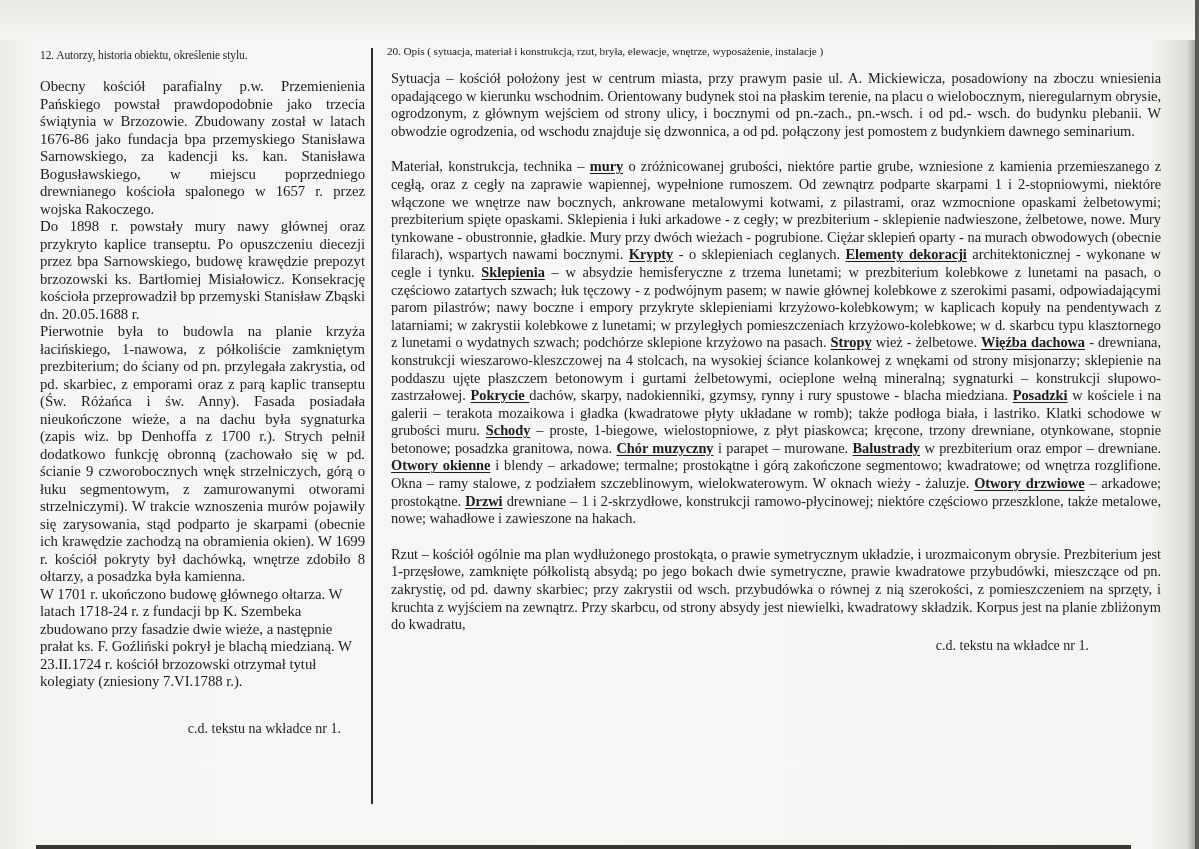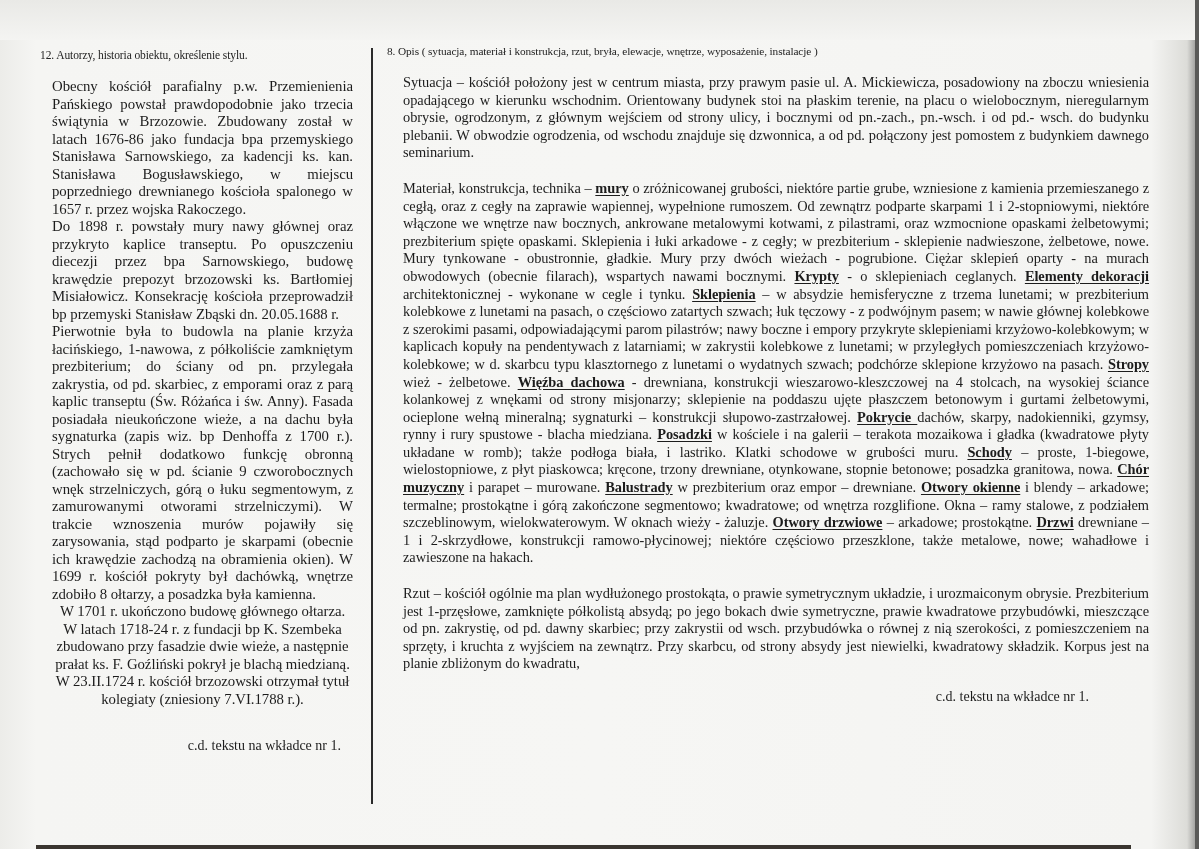--- a/index.html
+++ b/index.html
@@ -26,21 +26,21 @@
   }
   .col-right {
     position:absolute; left:387px; top:44px; width:778px;
   }
   .section-heading {
     font-size:11.3px; line-height:14px; margin:0 0 12px 0; color:#222;
     letter-spacing:-0.1px;
   }
   .col-left .section-heading { margin-left:4px; margin-bottom:16px; font-size:11.5px; }
   .body-text {
-    font-size:14.4px; line-height:17.6px; text-align:justify; margin:16px;
+    font-size:14.4px; line-height:17.6px; text-align:justify; margin:4px;
     letter-spacing:-0.05px;
   }
   .col-left .body-text { font-size:14.8px; line-height:17.5px; }
   .para { margin:0; }
   .para-gap { margin-top:18px; }
   b { font-weight:normal; }
   u { text-decoration:underline; text-underline-offset:2px;font-weight:bold; }
   .continued {
     font-size:14px; text-align:right; margin:0;
   }
@@ -58,29 +58,29 @@
 
 <div class="page-shade"></div>
 <div class="top-shade"></div>
 
 <div class="col-left">
   <p class="section-heading">12. Autorzy, historia obiektu, określenie stylu.</p>
   <div class="body-text">
     <p class="para"><span>Obecny kościół parafialny p.w. Przemienienia Pańskiego powstał prawdopodobnie jako trzecia świątynia w Brzozowie. Zbudowany został w latach </span><b>1676-86</b><span> jako fundacja bpa przemyskiego Stanisława Sarnowskiego, za kadencji ks. kan. Stanisława Bogusławskiego, w miejscu poprzedniego drewnianego kościoła spalonego w 1657 r. przez wojska Rakoczego.</span></p>
     <p class="para"><span>Do </span><b>1898 r</b><span>. powstały mury nawy głównej oraz przykryto kaplice transeptu. Po opuszczeniu diecezji przez bpa Sarnowskiego, budowę krawędzie prepozyt brzozowski ks. Bartłomiej Misiałowicz. Konsekrację kościoła przeprowadził bp przemyski Stanisław Zbąski dn. </span><b>20.05.1688</b><span> r.</span></p>
     <p class="para"><span>Pierwotnie była to budowla na planie krzyża łacińskiego, 1-nawowa, z półkoliście zamkniętym prezbiterium; do ściany od pn. przylegała zakrystia, od pd. skarbiec, z emporami oraz z parą kaplic transeptu (Św. Różańca i św. Anny). Fasada posiadała nieukończone wieże, a na dachu była sygnaturka (zapis wiz. bp Denhoffa z 1700 r.). Strych pełnił dodatkowo funkcję obronną (zachowało się w pd. ścianie 9 czworobocznych wnęk strzelniczych, górą o łuku segmentowym, z zamurowanymi otworami strzelniczymi). W trakcie wznoszenia murów pojawiły się zarysowania, stąd podparto je skarpami (obecnie ich krawędzie zachodzą na obramienia okien). W </span><b>1699</b><span> r. kościół pokryty był dachówką, wnętrze zdobiło 8 ołtarzy, a posadzka była kamienna.</span></p>
-    <p class="para" style="text-align:center"><span>W </span><b>1701</b><span> r. ukończono budowę głównego ołtarza. W latach </span><b>1718-24</b><span> r. z fundacji bp K. Szembeka zbudowano przy fasadzie dwie wieże, a następnie prałat ks. F. Goźliński pokrył je blachą miedzianą. W 23.II.</span><b>1724</b><span> r. kościół brzozowski otrzymał tytuł kolegiaty (zniesiony 7.VI.1788 r.).</span></p>
+    <p class="para" style="text-align:left"><span>W </span><b>1701</b><span> r. ukończono budowę głównego ołtarza. W latach </span><b>1718-24</b><span> r. z fundacji bp K. Szembeka zbudowano przy fasadzie dwie wieże, a następnie prałat ks. F. Goźliński pokrył je blachą miedzianą. W 23.II.</span><b>1724</b><span> r. kościół brzozowski otrzymał tytuł kolegiaty (zniesiony 7.VI.1788 r.).</span></p>
   </div>
   <p class="continued">c.d. tekstu na wkładce nr 1.</p>
 </div>
 
 <div class="col-divider"></div>
 
 <div class="col-right">
-  <p class="section-heading">8. Opis ( sytuacja, materiał i konstrukcja, rzut, bryła, elewacje, wnętrze, wyposażenie, instalacje )</p>
+  <p class="section-heading">20. Opis ( sytuacja, materiał i konstrukcja, rzut, bryła, elewacje, wnętrze, wyposażenie, instalacje )</p>
 
   <div class="body-text">
     <p class="para"><b>Sytuacja</b><span> – kościół położony jest w centrum miasta, przy prawym pasie ul. A. Mickiewicza, posadowiony na zboczu wniesienia opadającego w kierunku wschodnim. Orientowany budynek stoi na płaskim terenie, na placu o wielobocznym, nieregularnym obrysie, ogrodzonym, z głównym wejściem od strony ulicy, i bocznymi od pn.-zach., pn.-wsch. i od pd.- wsch. do budynku plebanii. W obwodzie ogrodzenia, od wschodu znajduje się dzwonnica, a od pd. połączony jest pomostem z budynkiem dawnego seminarium.</span></p>
 
     <p class="para para-gap"><b>Materiał, konstrukcja, technika</b><span> – </span><u>mury</u><span> o zróżnicowanej grubości, niektóre partie grube, wzniesione z kamienia przemieszanego z cegłą, oraz z cegły na zaprawie wapiennej, wypełnione rumoszem. Od zewnątrz podparte skarpami 1 i 2-stopniowymi, niektóre włączone we wnętrze naw bocznych, ankrowane metalowymi kotwami, z pilastrami, oraz wzmocnione opaskami żelbetowymi; prezbiterium spięte opaskami. Sklepienia i łuki arkadowe - z cegły; w prezbiterium - sklepienie nadwieszone, żelbetowe, nowe. Mury tynkowane - obustronnie, gładkie. Mury przy dwóch wieżach - pogrubione. Ciężar sklepień oparty - na murach obwodowych (obecnie filarach), wspartych nawami bocznymi. </span><u>Krypty</u><span> - o sklepieniach ceglanych. </span><u>Elementy dekoracji</u><span> architektonicznej - wykonane w cegle i tynku. </span><u>Sklepienia</u><span> – w absydzie hemisferyczne z trzema lunetami; w prezbiterium kolebkowe z lunetami na pasach, o częściowo zatartych szwach; łuk tęczowy - z podwójnym pasem; w nawie głównej kolebkowe z szerokimi pasami, odpowiadającymi parom pilastrów; nawy boczne i empory przykryte sklepieniami krzyżowo-kolebkowym; w kaplicach kopuły na pendentywach z latarniami; w zakrystii kolebkowe z lunetami; w przyległych pomieszczeniach krzyżowo-kolebkowe; w d. skarbcu typu klasztornego z lunetami o wydatnych szwach; podchórze sklepione krzyżowo na pasach. </span><u>Stropy</u><span> wież - żelbetowe. </span><u>Więźba dachowa</u><span> - drewniana, konstrukcji wieszarowo-kleszczowej na 4 stolcach, na wysokiej ściance kolankowej z wnękami od strony misjonarzy; sklepienie na poddaszu ujęte płaszczem betonowym i gurtami żelbetowymi, ocieplone wełną mineralną; sygnaturki – konstrukcji słupowo-zastrzałowej. </span><u>Pokrycie </u><span>dachów, skarpy, nadokienniki, gzymsy, rynny i rury spustowe - blacha miedziana. </span><u>Posadzki</u><span> w kościele i na galerii – terakota mozaikowa i gładka (kwadratowe płyty układane w romb); także podłoga biała, i lastriko. Klatki schodowe w grubości muru. </span><u>Schody</u><span> – proste, 1-biegowe, wielostopniowe, z płyt piaskowca; kręcone, trzony drewniane, otynkowane, stopnie betonowe; posadzka granitowa, nowa. </span><u>Chór muzyczny</u><span> i parapet – murowane. </span><u>Balustrady</u><span> w prezbiterium oraz empor – drewniane. </span><u>Otwory okienne</u><span> i blendy – arkadowe; termalne; prostokątne i górą zakończone segmentowo; kwadratowe; od wnętrza rozglifione. Okna – ramy stalowe, z podziałem szczeblinowym, wielokwaterowym. W oknach wieży - żaluzje. </span><u>Otwory drzwiowe</u><span> – arkadowe; prostokątne. </span><u>Drzwi</u><span> drewniane – 1 i 2-skrzydłowe, konstrukcji ramowo-płycinowej; niektóre częściowo przeszklone, także metalowe, nowe; wahadłowe i zawieszone na hakach.</span></p>
 
     <p class="para para-gap"><b>Rzut</b><span> –  kościół ogólnie ma plan wydłużonego prostokąta, o prawie symetrycznym układzie, i urozmaiconym obrysie. Prezbiterium jest 1-przęsłowe, zamknięte półkolistą absydą; po jego bokach dwie symetryczne, prawie kwadratowe przybudówki, mieszczące od pn. zakrystię, od pd. dawny skarbiec; przy zakrystii od wsch. przybudówka o równej z nią szerokości, z pomieszczeniem na sprzęty, i kruchta z wyjściem na zewnątrz. Przy skarbcu, od strony absydy jest niewielki, kwadratowy składzik. Korpus jest na planie zbliżonym do kwadratu,</span></p>
   </div>
   <p class="continued">c.d. tekstu na wkładce nr 1.</p>
 </div>

